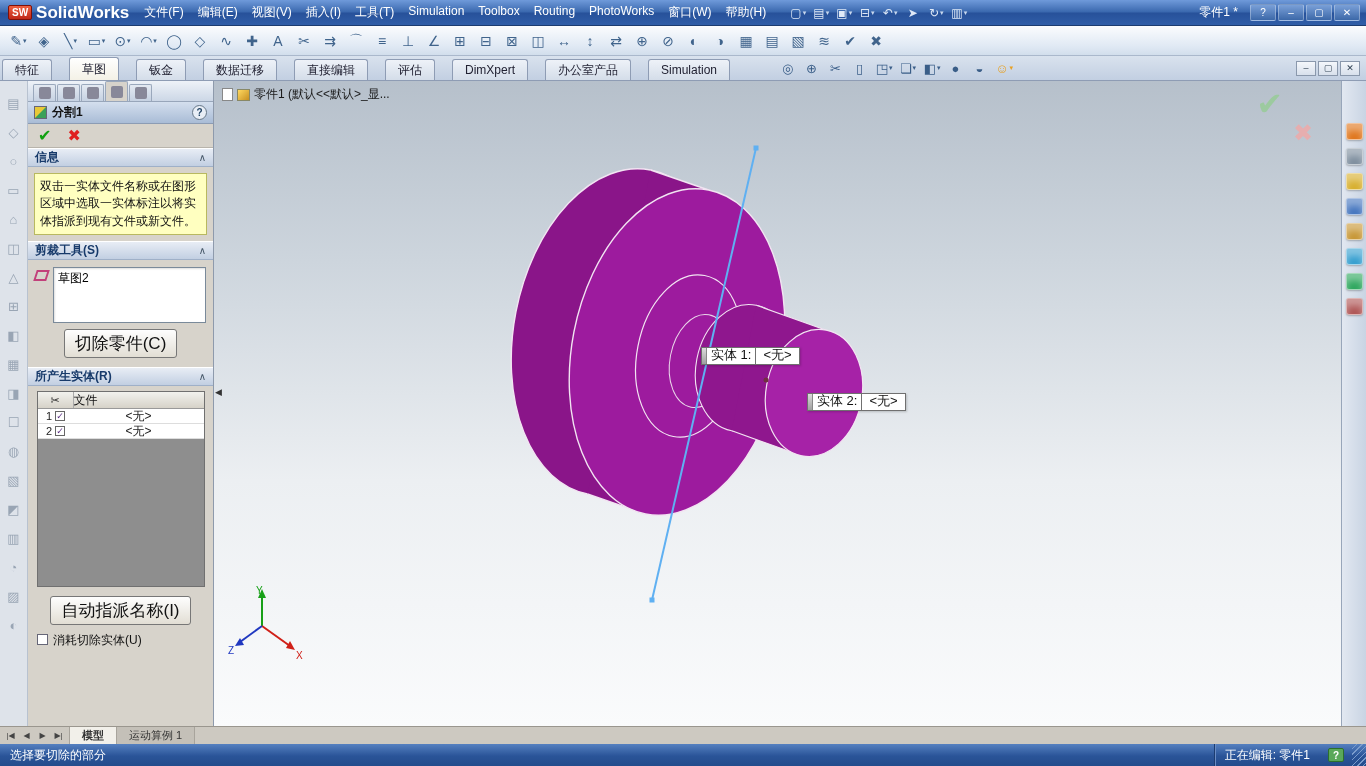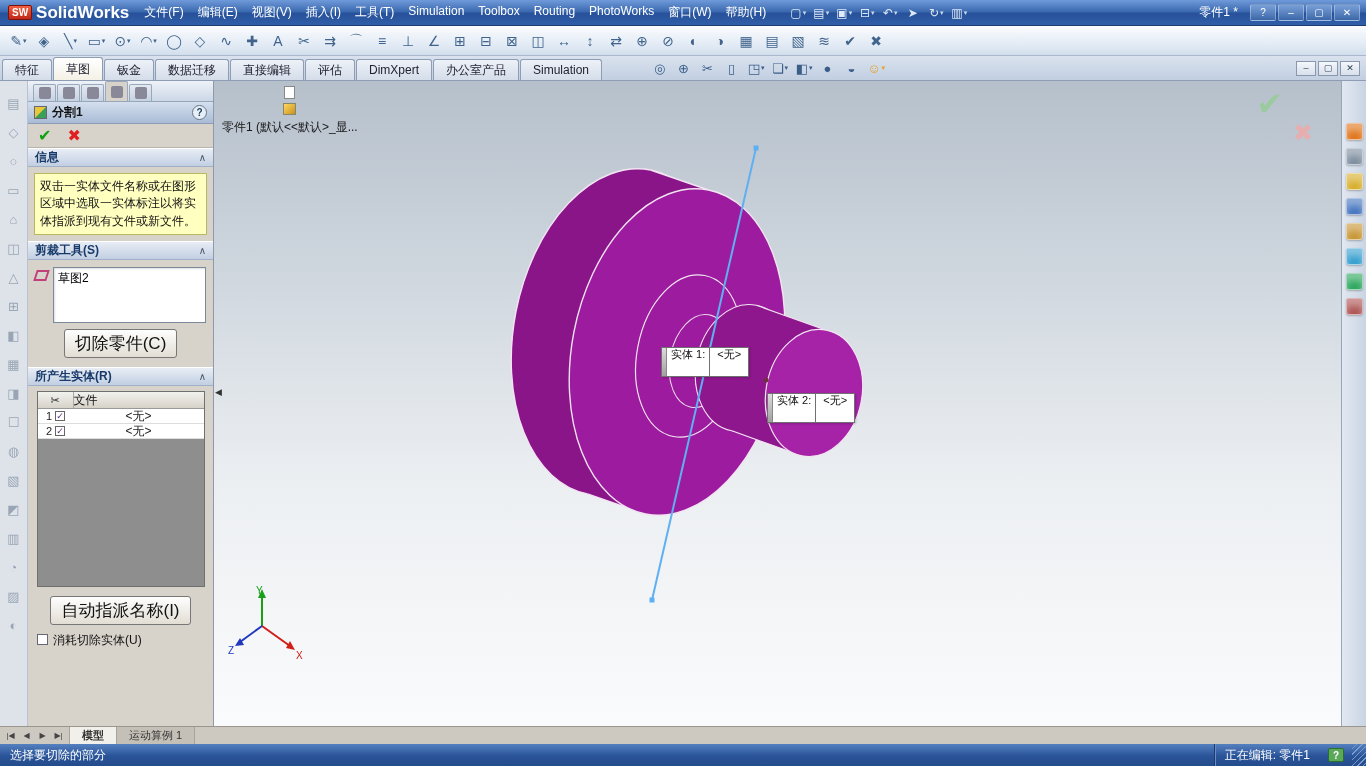--- a/index.html
+++ b/index.html
@@ -95,29 +95,29 @@
 
   .auto-row { display:flex; justify-content:center; padding:9px 0 4px; }
   .opt { display:flex; gap:5px; padding:4px 9px 2px; align-items:flex-start; }
   .opt .box { width:11px; height:11px; border:1px solid #667; background:#fff; margin-top:1px; flex:none; }
   .opt .lab { flex:1; line-height:1.3; color:#111; }
 
   
   .viewport { flex:1; position:relative; overflow:hidden;
     background:linear-gradient(180deg,#b6c0cb 0%,#cdd5dd 28%,#eceff2 62%,#fafbfc 100%); }
   .model-svg { position:absolute; inset:0; width:100%; height:100%; }
-  .breadcrumb { position:absolute; left:8px; top:5px; display:flex; align-items:center; gap:4px; color:#1a1a1a;flex-direction:column; }
+  .breadcrumb { position:absolute; left:8px; top:5px; display:flex; align-items:center; gap:4px; color:#1a1a1a; }
   .bc-sheet { width:11px; height:13px; background:#fff; border:1px solid #888; }
   .bc-part { width:13px; height:12px; background:linear-gradient(135deg,#ffd860,#c89020); border:1px solid #886; }
   .confirm-check { position:absolute; right:58px; top:4px; font-size:32px; color:#98cc98; opacity:.85; }
   .confirm-x { position:absolute; right:28px; top:38px; font-size:24px; color:#eeaaaa; opacity:.85; }
   .pm-collapse { position:absolute; left:1px; top:306px; font-size:9px; color:#333; }
 
-  .callout { position:absolute; display:flex; align-items:stretch; height:30px; background:#fff; border:1px solid #707070;
-    font-size:11px; line-height:13px; white-space:nowrap; box-shadow:1px 1px 2px #00000030; }
+  .callout { position:absolute; display:flex; align-items:stretch; height:18px; background:#fff; border:1px solid #707070;
+    font-size:13px; line-height:13px; white-space:nowrap; box-shadow:1px 1px 2px #00000030;margin-left:40px; }
   .callout .grip { width:5px; background:linear-gradient(#dcdcdc,#a0a0a0); border-right:1px solid #888; }
   .callout .lbl { padding:0 4px; color:#111; }
   .callout .val { border-left:1px solid #707070; padding:0 7px; min-width:34px; text-align:center; color:#111; }
   #callout-1 { left:447px; top:266px; }
   #callout-2 { left:553px; top:312px; }
 
   .triad { position:absolute; left:14px; bottom:58px; }
 
   
   .taskpane { width:25px; background:linear-gradient(90deg,#e2e8f1,#c9d4e3); border-left:1px solid #98a6ba;
@@ -349,21 +349,21 @@
         <span>✔</span>
         <span class="caret"></span>
       </span>
       <span class="tb-icon" data-icon="cancel-icon">
         <span>✖</span>
         <span class="caret"></span>
       </span>
     </div>
 
   <div class="tabrow">
-    <div style="display:flex;align-items:flex-end;">
+    <div style="display:flex;align-items:flex-end;gap:16px;">
         <div class="cm-tab">特征</div>
         <div class="cm-tab active">草图</div>
         <div class="cm-tab">钣金</div>
         <div class="cm-tab">数据迁移</div>
         <div class="cm-tab">直接编辑</div>
         <div class="cm-tab">评估</div>
         <div class="cm-tab">DimXpert</div>
         <div class="cm-tab">办公室产品</div>
         <div class="cm-tab">Simulation</div>
       </div>

